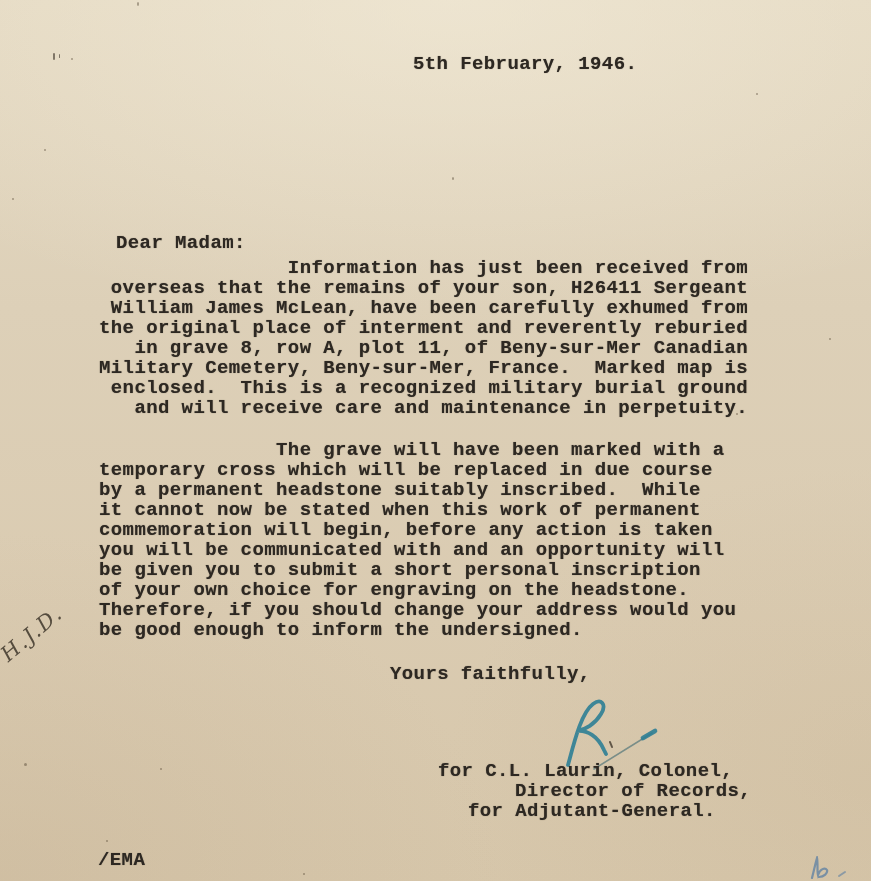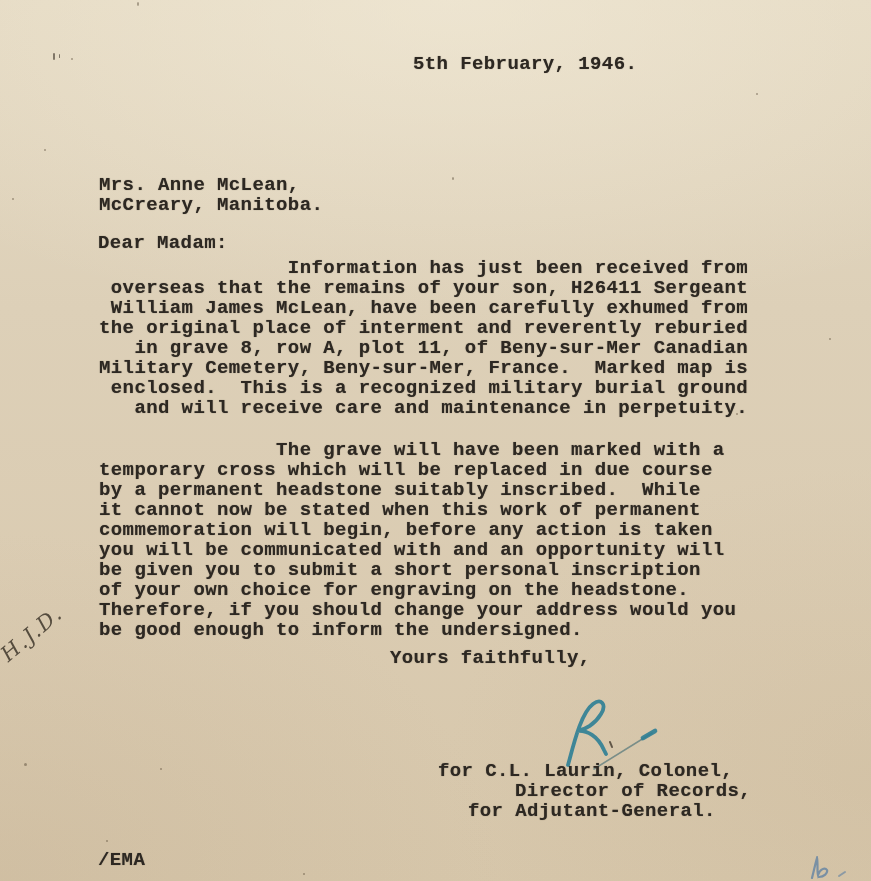--- a/index.html
+++ b/index.html
@@ -19,24 +19,24 @@
     font-weight:bold;
     font-size:19px;
     line-height:20px;
     letter-spacing:0.4px;
     white-space:pre;
     color:#2d2822;
     text-shadow:0 0 1px rgba(45,40,34,.55);
   }
   .date{left:413px;top:54px;}
   .recipient{left:99px;top:175px;}
-  .salutation{left:98px;top:233px;}
+  .salutation{left:116px;top:233px;}
   .para1{left:99px;top:258px;text-align:right;}
   .para2{left:99px;top:440px;}
-  .closing{left:390px;top:648px;text-align:right;}
+  .closing{left:390px;top:664px;text-align:right;}
   .sig1{left:438px;top:761px;}
   .sig2{left:497px;top:781px;margin-left:18px;}
   .sig3{left:468px;top:801px;}
   .typist{left:98px;top:822px;margin-top:28px;}
   .sig-svg{position:absolute;left:546px;top:697px;width:170px;height:80px;}
   .margin-note{
     position:absolute;left:-4px;top:648px;
     transform:rotate(-40deg);transform-origin:left top;
     font-family:"DejaVu Serif",serif;font-style:italic;
     font-size:21px;color:rgba(62,54,42,.85);letter-spacing:2px;
@@ -46,21 +46,20 @@
   .speck{position:absolute;background:rgba(78,64,46,.45);border-radius:50%;}
   .tick{position:absolute;background:rgba(60,50,40,.6);border-radius:1px;}
 </style>
 </head>
 <body>
 
 <div class="page">
 
   <div class="tblock date">5th February, 1946.</div>
 
-  <div class="tblock recipient"><div class="tline">Mrs. Anne McLean,</div><div class="tline">McCreary, Manitoba.</div></div>
 
   <div class="tblock salutation">Dear Madam:</div>
 
   <div class="tblock para1"><div class="tline">               Information has just been received from</div><div class="tline">overseas that the remains of your son, H26411 Sergeant</div><div class="tline">William James McLean, have been carefully exhumed from</div><div class="tline">the original place of interment and reverently reburied</div><div class="tline">in grave 8, row A, plot 11, of Beny-sur-Mer Canadian</div><div class="tline">Military Cemetery, Beny-sur-Mer, France.  Marked map is</div><div class="tline">enclosed.  This is a recognized military burial ground</div><div class="tline">and will receive care and maintenance in perpetuity.</div></div>
 
   <div class="tblock para2"><div class="tline">               The grave will have been marked with a</div><div class="tline">temporary cross which will be replaced in due course</div><div class="tline">by a permanent headstone suitably inscribed.  While</div><div class="tline">it cannot now be stated when this work of permanent</div><div class="tline">commemoration will begin, before any action is taken</div><div class="tline">you will be communicated with and an opportunity will</div><div class="tline">be given you to submit a short personal inscription</div><div class="tline">of your own choice for engraving on the headstone.</div><div class="tline">Therefore, if you should change your address would you</div><div class="tline">be good enough to inform the undersigned.</div></div>
 
   <div class="tblock closing">Yours faithfully,</div>
 
   <svg class="sig-svg" viewBox="0 0 170 80" aria-hidden="true">

